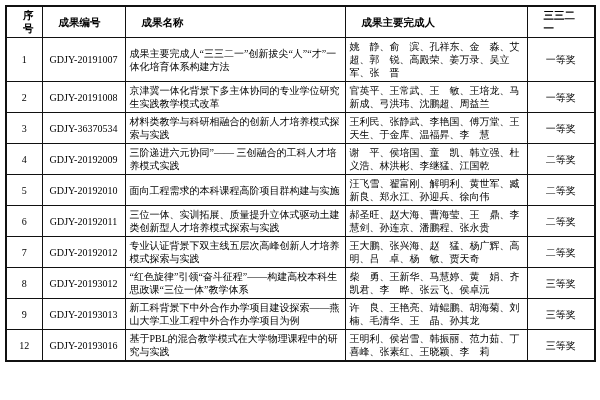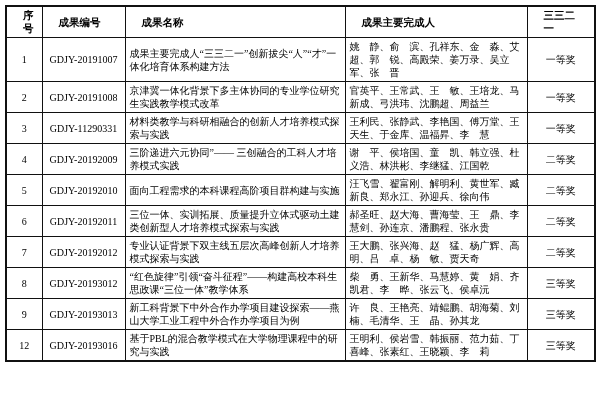--- a/index.html
+++ b/index.html
@@ -73,21 +73,21 @@
         </tr>
         <tr>
           <td class="c-center">2</td>
           <td class="c-center c-code">GDJY-20191008</td>
           <td class="c-left">京津冀一体化背景下多主体协同的专业学位研究生实践教学模式改革</td>
           <td class="c-left">官英平、王常武、王　敏、王培龙、马新成、弓洪玮、沈鹏超、周益兰</td>
           <td class="c-center">一等奖</td>
         </tr>
         <tr>
           <td class="c-center">3</td>
-          <td class="c-center c-code">GDJY-11290331</td>
+          <td class="c-center c-code">GDJY-36370534</td>
           <td class="c-left">材料类教学与科研相融合的创新人才培养模式探索与实践</td>
           <td class="c-left">王利民、张静武、李艳国、傅万堂、王天生、于金库、温福昇、李　慧</td>
           <td class="c-center">一等奖</td>
         </tr>
         <tr>
           <td class="c-center">4</td>
           <td class="c-center c-code">GDJY-20192009</td>
           <td class="c-left">三阶递进六元协同”—— 三创融合的工科人才培养模式实践</td>
           <td class="c-left">谢　平、侯培国、童　凯、韩立强、杜义浩、林洪彬、李继猛、江国乾</td>
           <td class="c-center">二等奖</td>

